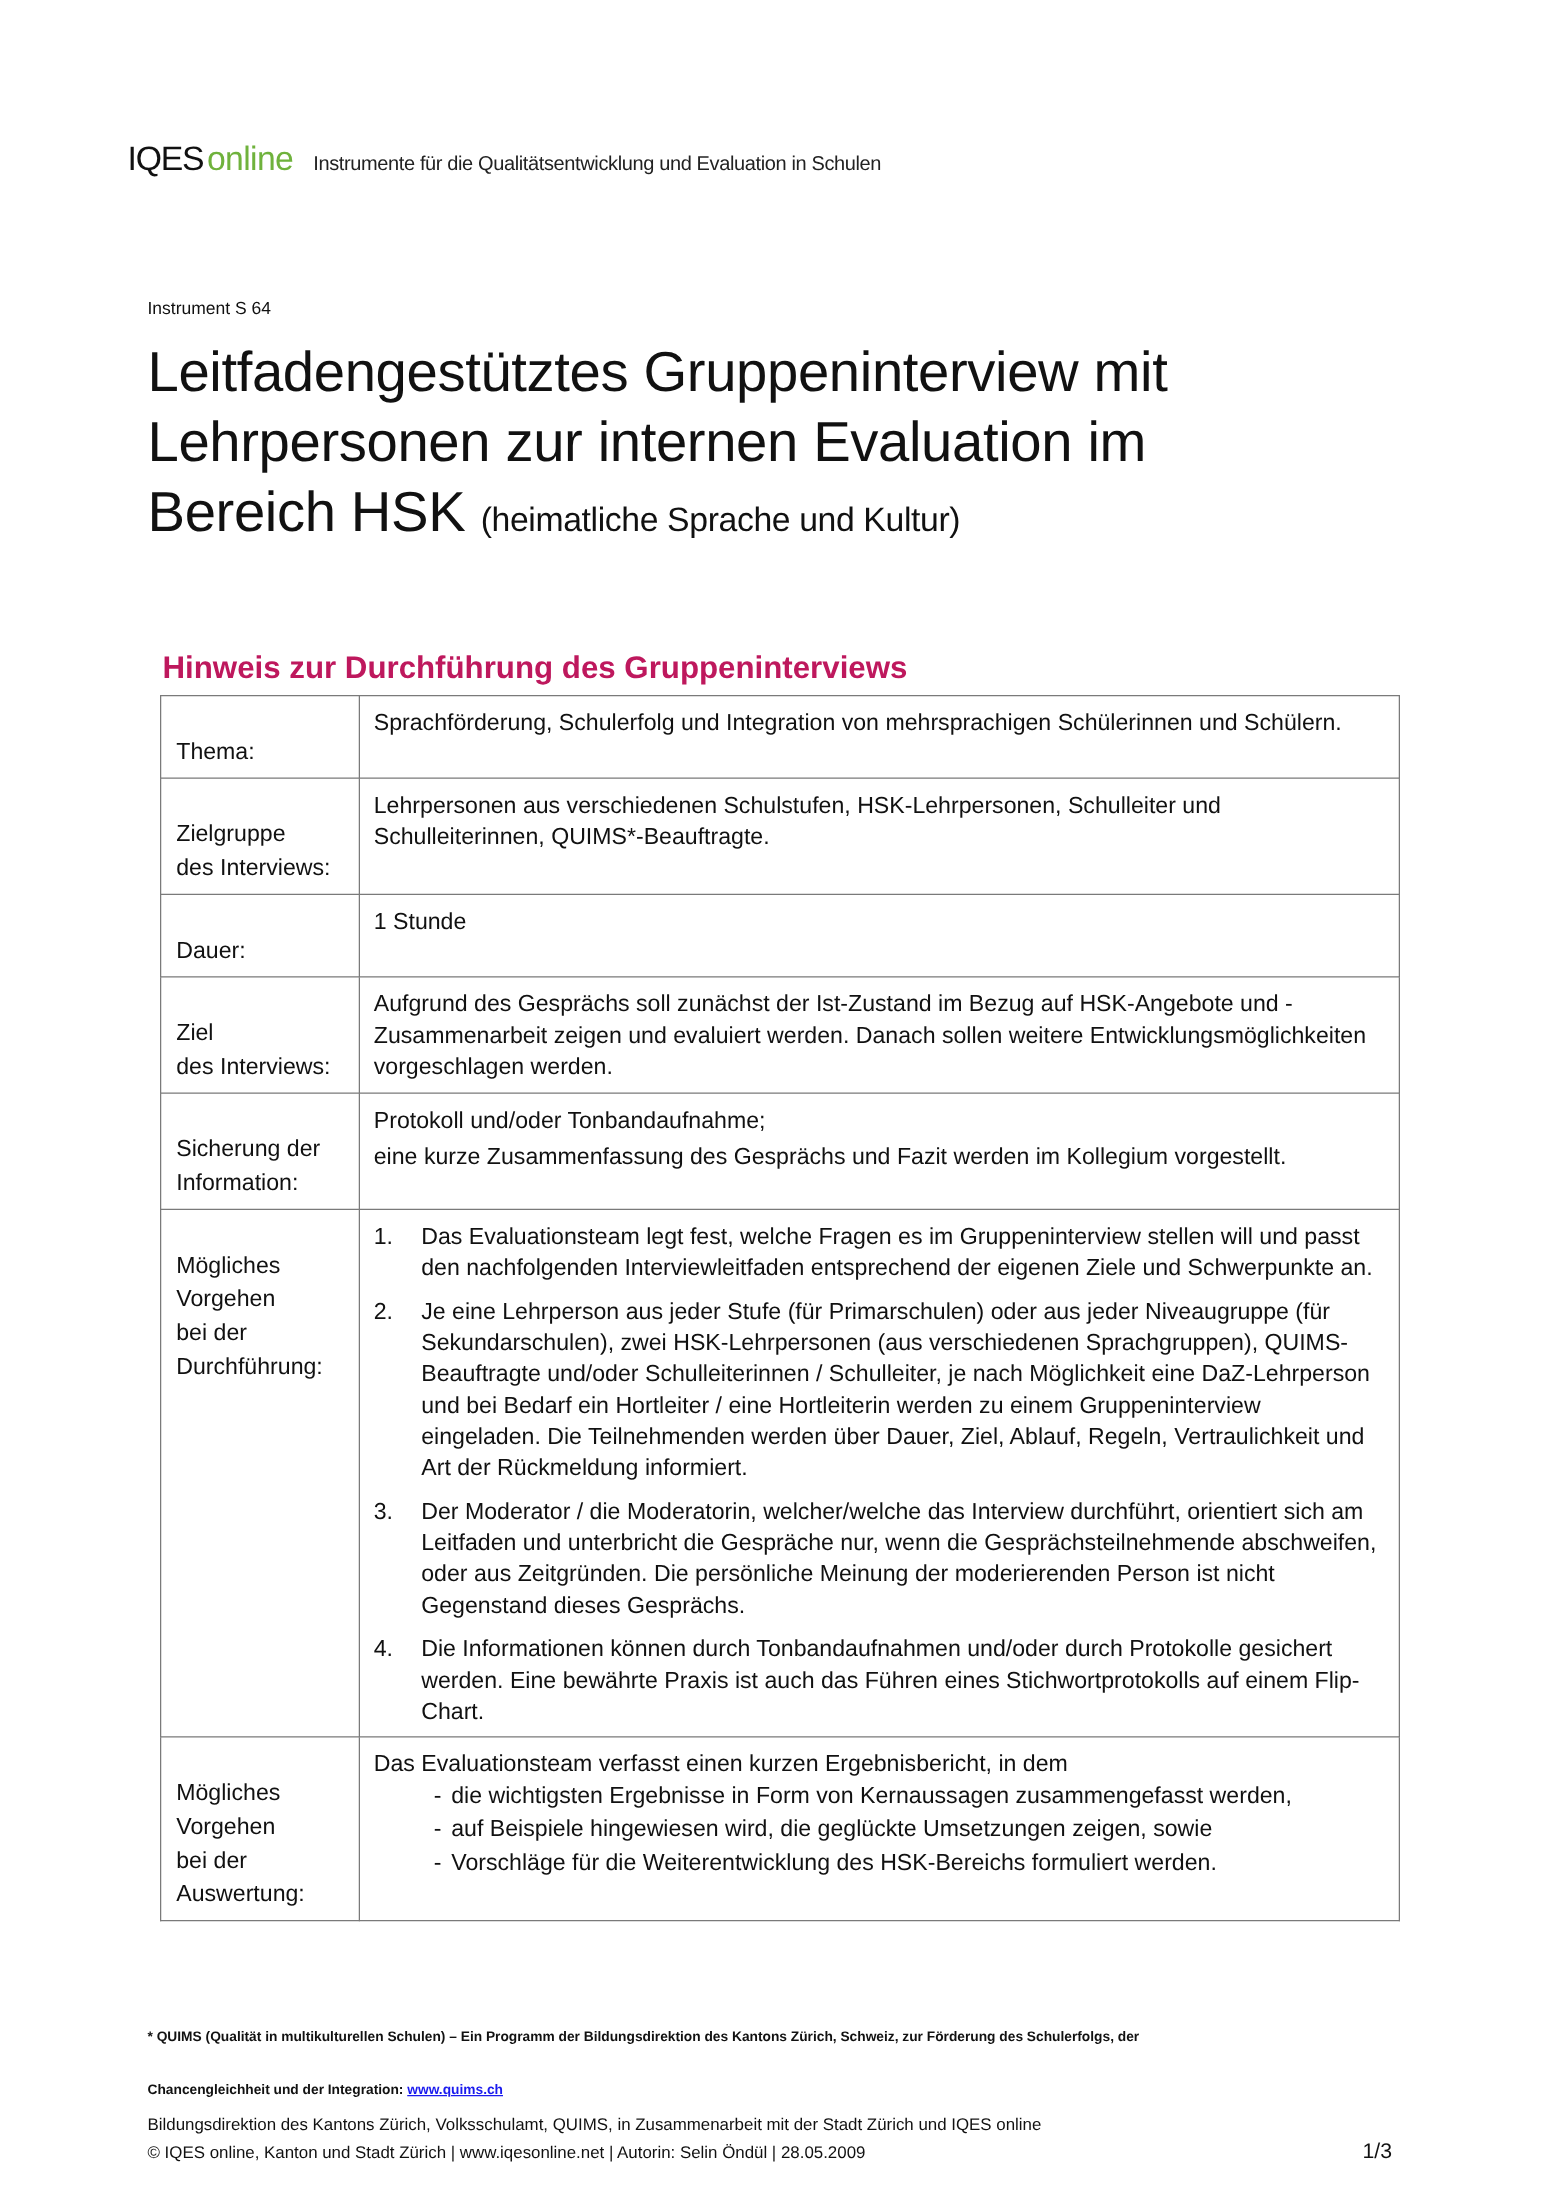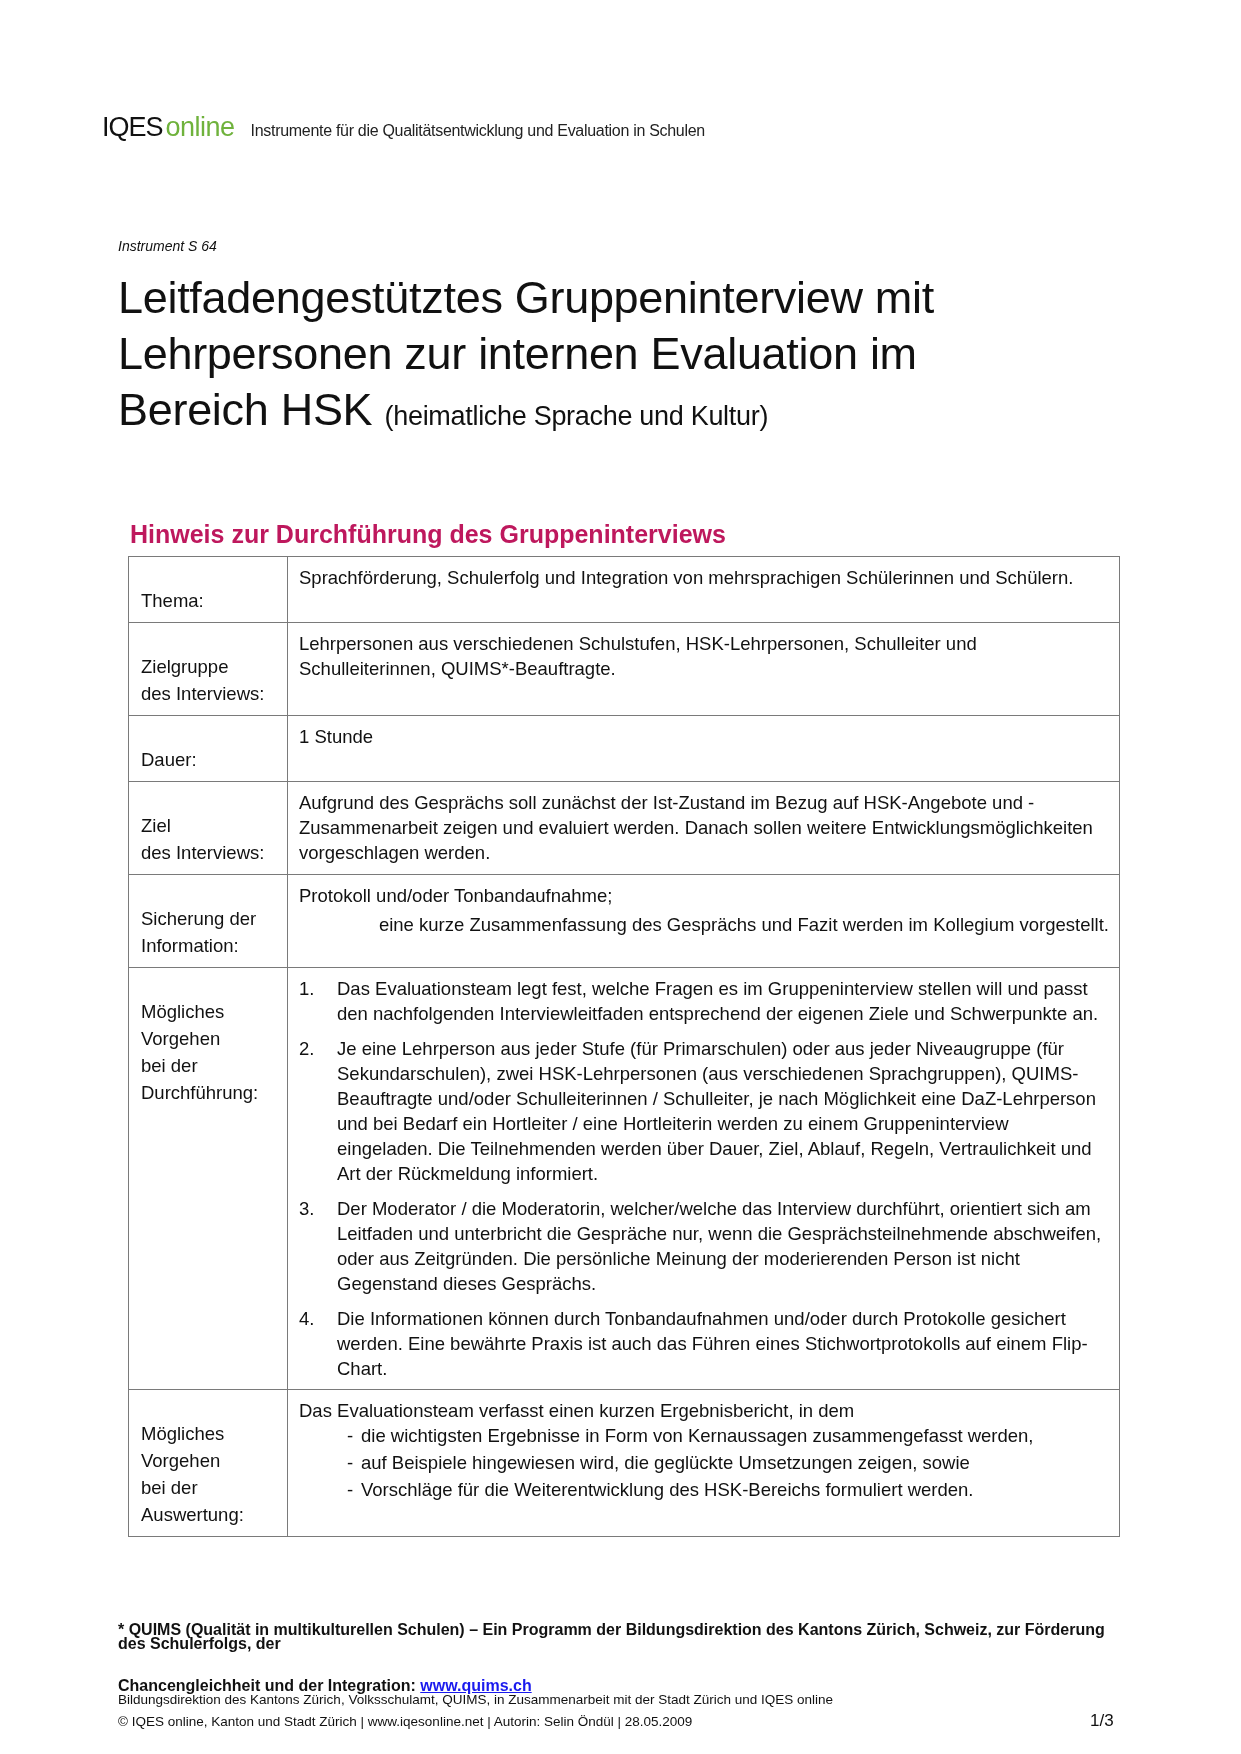--- a/index.html
+++ b/index.html
@@ -3,42 +3,42 @@
 <meta charset="utf-8">
 <style>
   html, body { margin: 0; padding: 0; background: #ffffff; }
   body { width: 1241px; height: 1754px; position: relative; overflow: hidden;
          font-family: "Liberation Sans", sans-serif; color: #111; }
   .header { position: absolute; left: 102px; top: 78px; display: flex; align-items: baseline; white-space: nowrap; margin-top: 34px; }
   .logo-iqes { font-size: 27px; color: #111; letter-spacing: -1px; }
   .logo-online { font-size: 27px; color: #6fb23c; margin-left: 3px; letter-spacing: -0.5px; }
   .header-tag { font-size: 16px; color: #222; margin-left: 16px; letter-spacing: -0.3px; }
 
-  .instrument { position: absolute; left: 118px; top: 238px; font-size: 14px; color: #111; font-style: italic; }
+  .instrument { position: absolute; left: 118px; top: 238px; font-size: 14px; color: #111; }
   .title { position: absolute; left: 118px; top: 270px; font-size: 45px; line-height: 56px; color: #111; margin: 0; font-weight: normal; letter-spacing: -0.3px; }
   .title .sub { font-size: 27px; }
 
   .section-title { position: absolute; left: 118px; top: 508px; font-size: 25px; font-weight: bold; color: #be185d; margin: 12px; }
 
   table.info { position: absolute; left: 128px; top: 556px; width: 992px; border-collapse: collapse; font-size: 18.5px; line-height: 25px; }
   table.info td { border: 1.5px solid #7a7a7a; vertical-align: top; padding: 8px 10px 8px 12px; }
   table.info td.label { width: 136px; padding-top: 30px; line-height: 27px; }
   table.info td.value { padding-left: 11px; }
   table.info p { margin: 0; }
-  table.info p + p { margin-top: 4px; text-align: right; }
+  table.info p + p { margin-top: 4px; }
   ol.steps { margin: 0; padding: 0; list-style: none; }
   ol.steps li { display: flex; margin-bottom: 10px; }
   ol.steps li:last-child { margin-bottom: 0; }
   ol.steps .num { width: 38px; flex: 0 0 38px; }
   ul.dash { margin: 0; padding: 0; list-style: none; }
   ul.dash li { display: flex; padding-left: 48px; }
   ul.dash li + li { margin-top: 2px; }
   ul.dash .dash-mark { width: 14px; flex: 0 0 14px; }
 
-  .footnote { position: absolute; left: 118px; top: 1623px; font-size: 16px; font-weight: bold; color: #111; line-height: 14px; width: 1000px; }
+  .footnote { position: absolute; left: 118px; top: 1623px; font-size: 11px; font-weight: bold; color: #111; line-height: 14px; width: 1000px; }
   .footnote .line2 { margin-top: 28px; display: block; }
   .footnote a { color: #1a1aee; text-decoration: underline; }
   .footer1 { position: absolute; left: 118px; top: 1692px; font-size: 13.5px; color: #111; white-space: nowrap; }
   .footer2 { position: absolute; left: 118px; top: 1714px; font-size: 13.5px; color: #111; white-space: nowrap; }
   .pagenum { position: absolute; left: 1090px; top: 1711px; font-size: 17px; color: #111; }
 </style>
 </head>
 <body>
 
 <div class="header">

